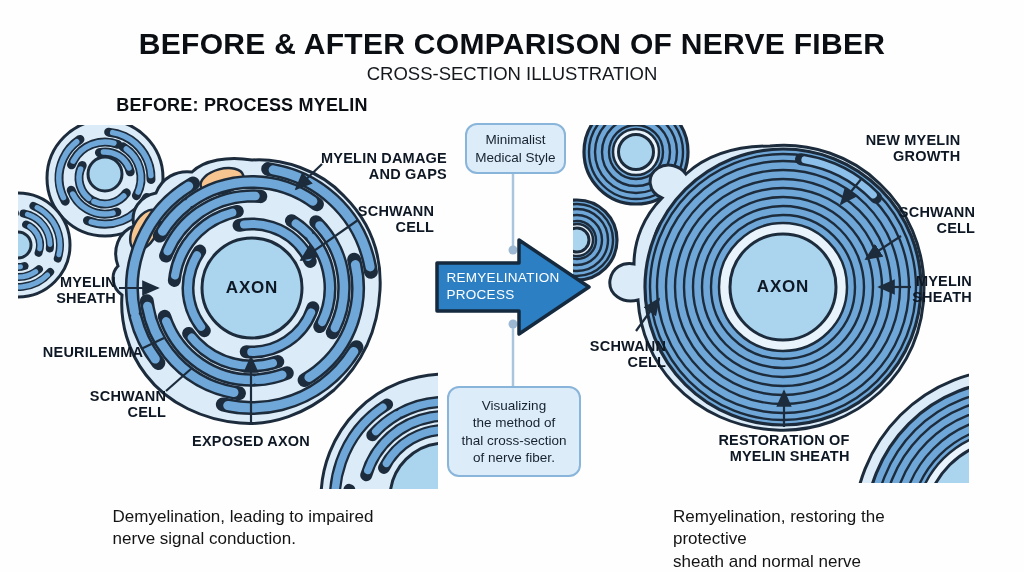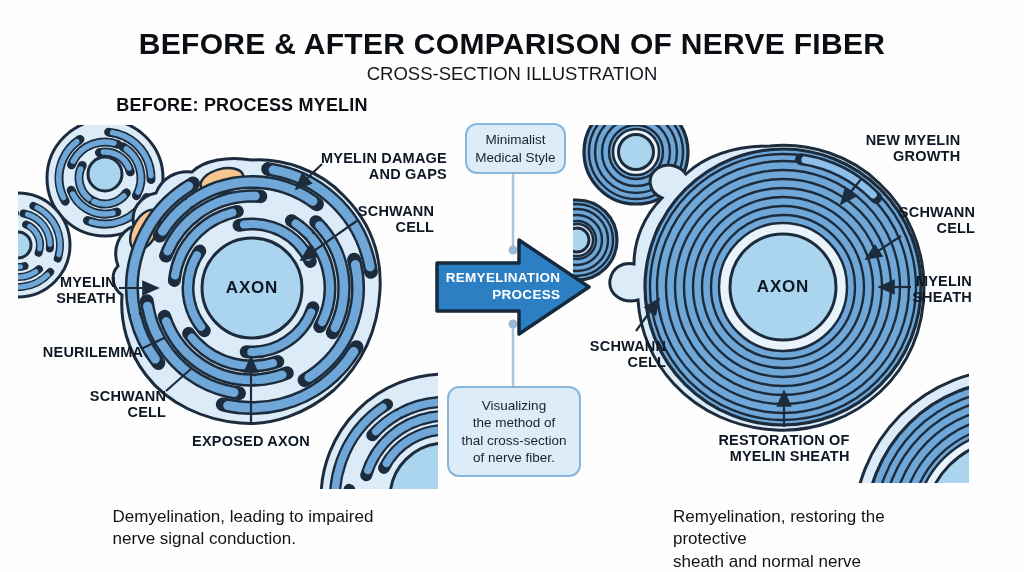--- a/index.html
+++ b/index.html
@@ -29,22 +29,22 @@
   .subtitle{position:absolute;left:0;top:63px;width:1024px;text-align:center;
          font-size:18.5px;font-weight:500;color:#15191e;}
   .panel-heading{position:absolute;transform:translate(-50%,-50%);font-size:18px;
          font-weight:800;letter-spacing:.2px;white-space:nowrap;color:#0b0f14;}
   .lbl{position:absolute;transform:translate(-50%,-50%);font-weight:700;font-size:14.5px;
        line-height:1.12;text-align:right;white-space:pre-line;color:#0e1824;letter-spacing:.2px;}
   .axon-lbl{font-size:17px;letter-spacing:.8px;}
   .note-box{position:absolute;background:var(--box_fill);border:2px solid var(--box_border);
        border-radius:12px;display:flex;align-items:center;justify-content:center;text-align:center;
        font-size:13.5px;line-height:1.28;color:#16222e;white-space:pre-line;}
-  .arrow-label{position:absolute;transform:translate(-50%,-50%);text-align:right;
-       font-weight:700;font-size:13.5px;line-height:1.25;color:#ffffff;white-space:pre-line;letter-spacing:.3px;}
+  .arrow-label{position:absolute;transform:translate(-50%,-50%);text-align:left;
+       font-weight:400;font-size:13.5px;line-height:1.25;color:#ffffff;white-space:pre-line;letter-spacing:.3px;}
   .caption{position:absolute;transform:translateX(-50%);top:506px;text-align:left;
        font-size:17px;line-height:1.32;color:#141414;white-space:pre-line;}
 </style>
 </head>
 <body>
 
 <div class="canvas">
 
   <svg class="art" width="1024" height="572" viewBox="0 0 1024 572">
     <defs>

